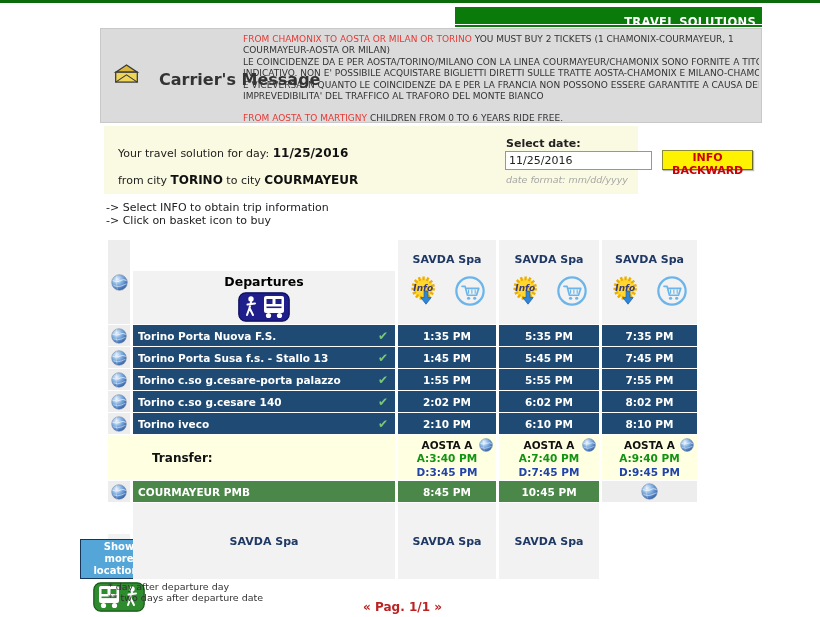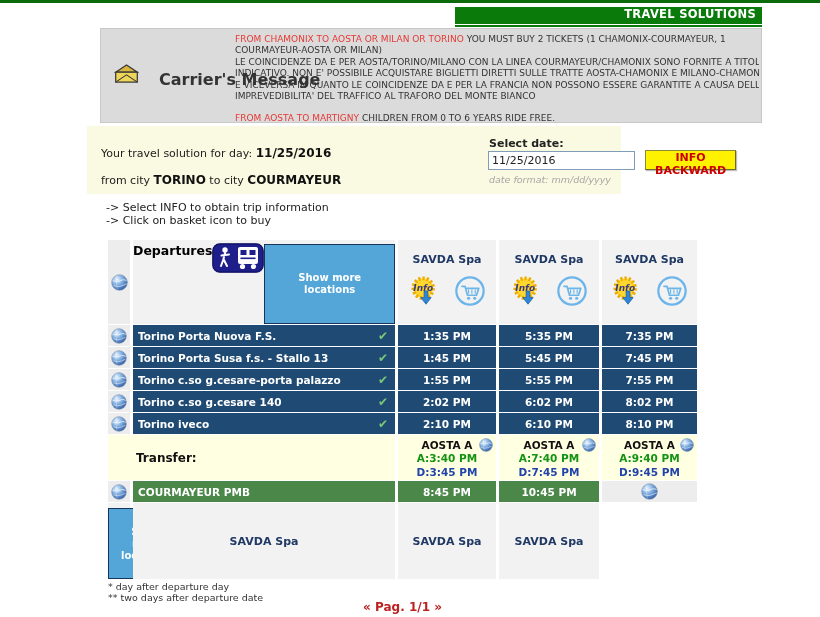--- a/index.html
+++ b/index.html
@@ -2,33 +2,33 @@
 <html><head>
 <meta charset="utf-8">
 <style>
   html,body{margin:0;padding:0;background:#fff;}
   #page{position:relative;width:820px;height:617px;background:#fff;overflow:hidden;
         font-family:"DejaVu Sans","Liberation Sans",sans-serif;font-size:11px;color:#222;}
   
   .topline{position:absolute;left:0;top:0;width:820px;height:3px;background:#0B6B0B;}
   .banner{position:absolute;left:455px;top:7px;width:307px;height:17px;background:#0A7A0A;
           color:#fff;font-weight:bold;font-size:11.5px;text-align:right;box-sizing:border-box;
-          padding:0 6px 0 0;letter-spacing:.3px;}
+          padding:8px 6px 0 0;letter-spacing:.3px;}
   .banner-under{position:absolute;left:455px;top:25px;width:307px;height:2px;background:#0A7A0A;}
   
   .msgbox{position:absolute;left:100px;top:28px;width:662px;height:95px;background:#DBDBDB;
           border:1px solid #C8C8C8;box-sizing:border-box;}
   .msg-env{position:absolute;left:12px;top:34px;}
   .msg-label{position:absolute;left:58px;top:41px;font-weight:bold;font-size:16px;color:#333;}
   .msg-text{position:absolute;left:134px;top:5px;width:524px;overflow:hidden;}
   .msg-line{font-size:9px;line-height:11.4px;white-space:nowrap;color:#333;}
-  .msg-red{color:#E53935;}
+  .msg-red{color:#E53935;margin-left:8px;}
   .msg-spacer{height:11px;}
   
-  .panel{position:absolute;left:87px;top:126px;width:534px;height:68px;background:#FAF9E1;}
+  .panel{position:absolute;left:104px;top:126px;width:534px;height:68px;background:#FAF9E1;}
   .sol-line1{position:absolute;left:14px;top:20px;font-size:11px;color:#222;}
   .sol-line2{position:absolute;left:14px;top:47px;font-size:11px;color:#222;}
   .sol-b{font-weight:bold;font-size:12px;color:#111;}
   .seldate-label{position:absolute;left:402px;top:11px;font-size:11px;color:#222;font-weight:bold;}
   .date-input{position:absolute;left:401px;top:25px;width:142px;height:17px;border:1px solid #7F9DB9;
               font-family:inherit;font-size:11px;padding:0 0 0 3px;background:#fff;color:#222;box-sizing:content-box;}
   .date-hint{position:absolute;left:402px;top:48px;font-size:9.5px;font-style:italic;color:#A6A6A6;}
   .info-backward{position:absolute;left:558px;top:24px;height:20px;background:#FFF200;
                  border:1px solid #8a8a3a;border-right-color:#6b6b2a;border-bottom-color:#6b6b2a;
                  box-shadow:1px 1px 1px #bdbdbd;color:#CC0000;font-weight:bold;font-size:11px;
@@ -40,29 +40,29 @@
         grid-template-columns:22px 262px 98px 100px 95px;
         grid-template-rows:84px repeat(5,21px) 45px 21px 76px;
         column-gap:3px;row-gap:1px;}
   .c-gray{background:#F2F2F2;}
   .c-globe{background:#EDEDED;display:flex;align-items:center;justify-content:center;}
   .c-navy{background:#1E4A73;color:#fff;font-weight:bold;font-size:10.5px;display:flex;align-items:center;}
   .c-name{padding-left:5px;box-sizing:border-box;}
   .c-time{justify-content:center;}
   .check{margin-left:auto;padding-right:7px;color:#79C879;font-size:12px;}
   .c-cream{background:#FFFFE1;}
-  .transfer-label{grid-column:1/3;display:flex;align-items:center;padding-left:28px;
+  .transfer-label{grid-column:1/3;display:flex;align-items:center;padding-left:44px;
                   font-weight:bold;font-size:12px;color:#111;box-sizing:border-box;}
   .t-stop{position:relative;text-align:center;padding-top:4px;box-sizing:border-box;}
   .t-stopname{font-weight:bold;font-size:10.5px;color:#111;line-height:13px;}
   .t-globe{position:absolute;right:3px;top:3px;}
   .t-arr{font-weight:bold;font-size:10.5px;color:#129312;line-height:13.5px;}
   .t-dep{font-weight:bold;font-size:10.5px;color:#2244AA;line-height:13.5px;}
   .c-green{background:#4A8748;color:#fff;font-weight:bold;font-size:10.5px;display:flex;align-items:center;}
-  .hdr-center,.ftr-center{display:flex;}
+  .hdr-center,.ftr-center{display:flex;flex-direction:column;align-items:center;margin-top:31px;}
   .hdr-title{font-weight:bold;font-size:12.5px;color:#000;margin-top:3px;}
   .ftr-title{font-weight:bold;font-size:12.5px;color:#0369a1;margin-top:3px;}
   .showmore{background:#55A6D8;border:1px solid #16365C;color:#fff;font-size:10px;font-weight:bold;
             font-family:inherit;padding:1px 12px;cursor:pointer;line-height:12px;}
   .hdr-center .showmore{margin-top:4px;}
   .ftr-center .showmore{margin-top:5px;}
   .mode-icon{margin-top:3px;}
   .carrier-cell{display:flex;flex-direction:column;align-items:center;}
   .carrier-name{font-weight:bold;font-size:11px;color:#1F3864;margin-top:13px;}
   .buy-icons{display:flex;align-items:center;gap:11px;margin-top:9px;}

